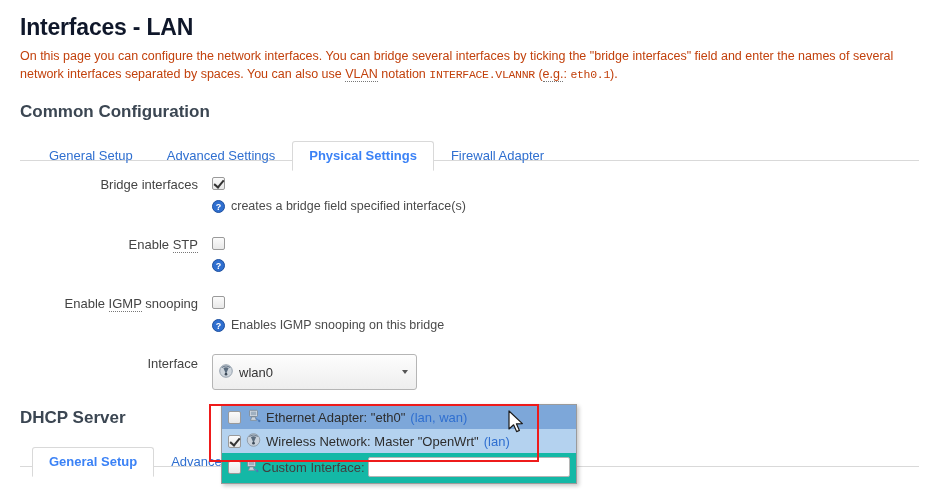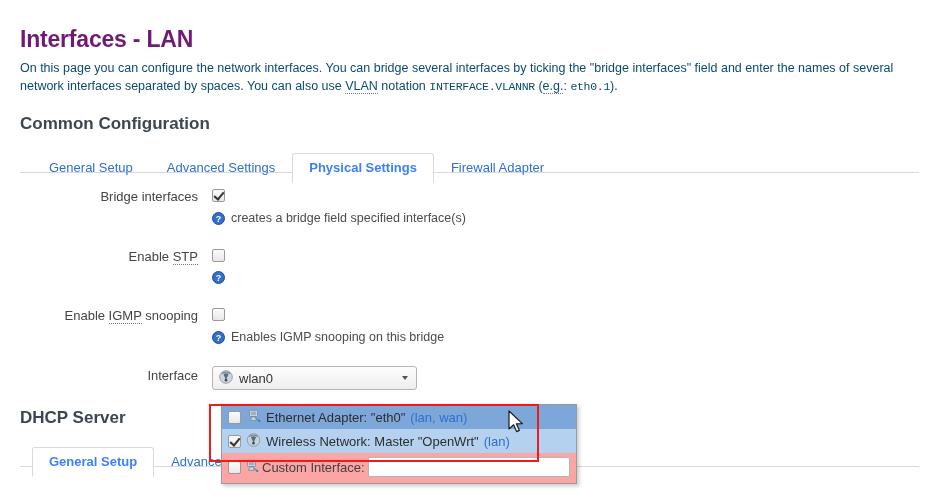--- a/index.html
+++ b/index.html
@@ -10,30 +10,30 @@
     font-family: "Liberation Sans", sans-serif;
     font-size: 13px;
     color: #404040;
     overflow: hidden;
     position: relative;
   }
 
   
   .page-head { padding: 10px 20px 0 20px; }
   h1.page-title {
-    margin: 16px 0 6px 0;
+    margin: 4px 0 6px 0;
     font-size: 23px;
     font-weight: bold;
-    color: #701a75;
+    color: #0f172a;
     letter-spacing: -0.2px;
   }
   .page-desc {
     font-size: 12.5px;
     line-height: 18px;
-    color: #0c4a6e;
+    color: #c2410c;
     max-width: 930px;
   }
   .mono { font-family: "Liberation Mono", monospace; font-size: 11.5px; letter-spacing:-0.3px;}
   .abbr { border-bottom: 1px dotted #777; }
 
   
   h2.section-title {
     margin: 18px 0 9px 20px;
     font-size: 17px;
     font-weight: bold;
@@ -119,21 +119,21 @@
     width: 13px; height: 13px;
     flex: 0 0 13px;
     display: inline-block;
   }
 
   .spacer { height: 20px; }
 
   
   .select-box {
     width: 205px;
-    height: 24px;
+    height: 36px;
     border: 1px solid #b5b5b5;
     border-radius: 3px;
     background: linear-gradient(#fdfdfd,#eeeeee);
     display: flex;
     align-items: center;
     padding: 0 6px;
     gap: 6px;
     font-size: 13px;
     color: #333;
     cursor: pointer;
@@ -170,21 +170,21 @@
     height: 24px;
   }
   .dd-item.sel-strong { background: #7da7d9; }
   .dd-item.sel-light  { background: #b4d2ef; }
   .dd-item .net { color: #2f6fd0; }
   .dd-custom {
     display: flex;
     align-items: center;
     gap: 3px;
     padding: 4px 6px 6px 6px;
-    background: #fca5a5;
+    background: #14b8a6;
   }
   .dd-custom input {
     flex: 1;
     height: 20px;
     border: 1px solid #b5b5b5;
     border-radius: 2px;
     background: #fff;
     font-family: "Liberation Sans", sans-serif;
     font-size: 12px;
     padding: 0 4px;

